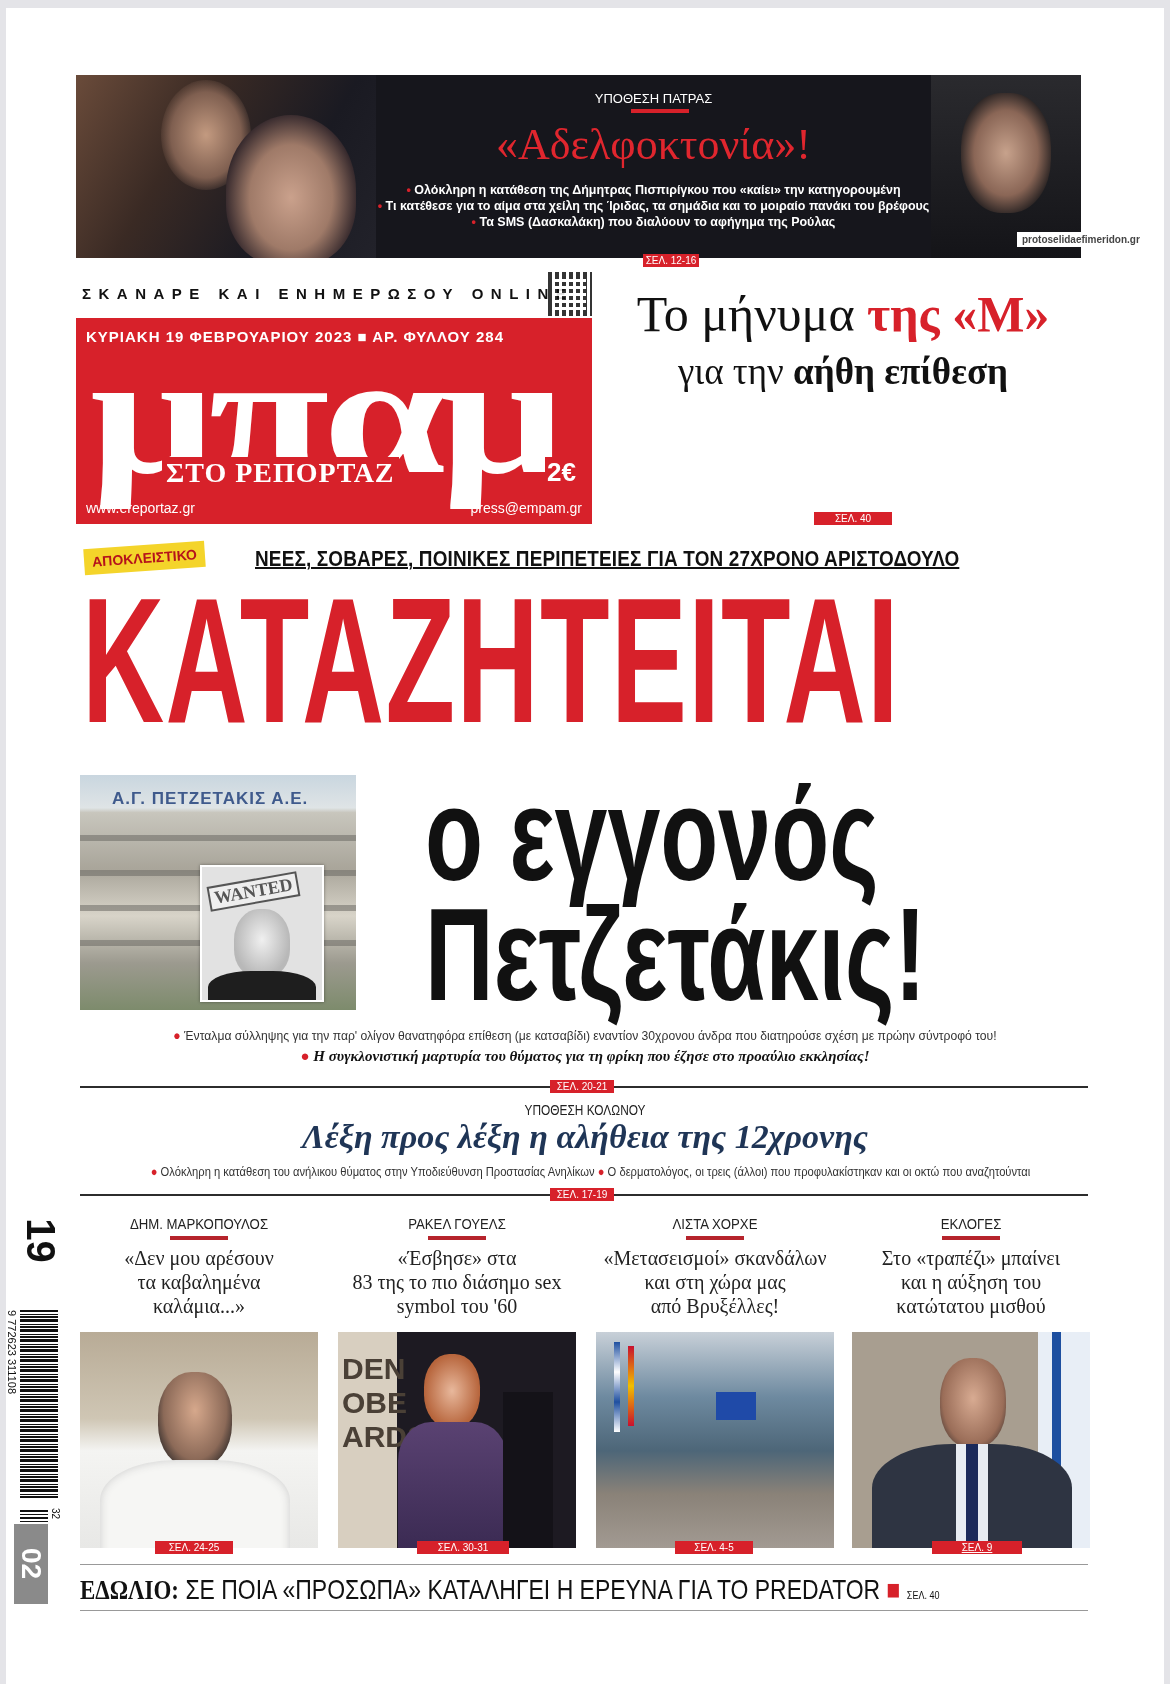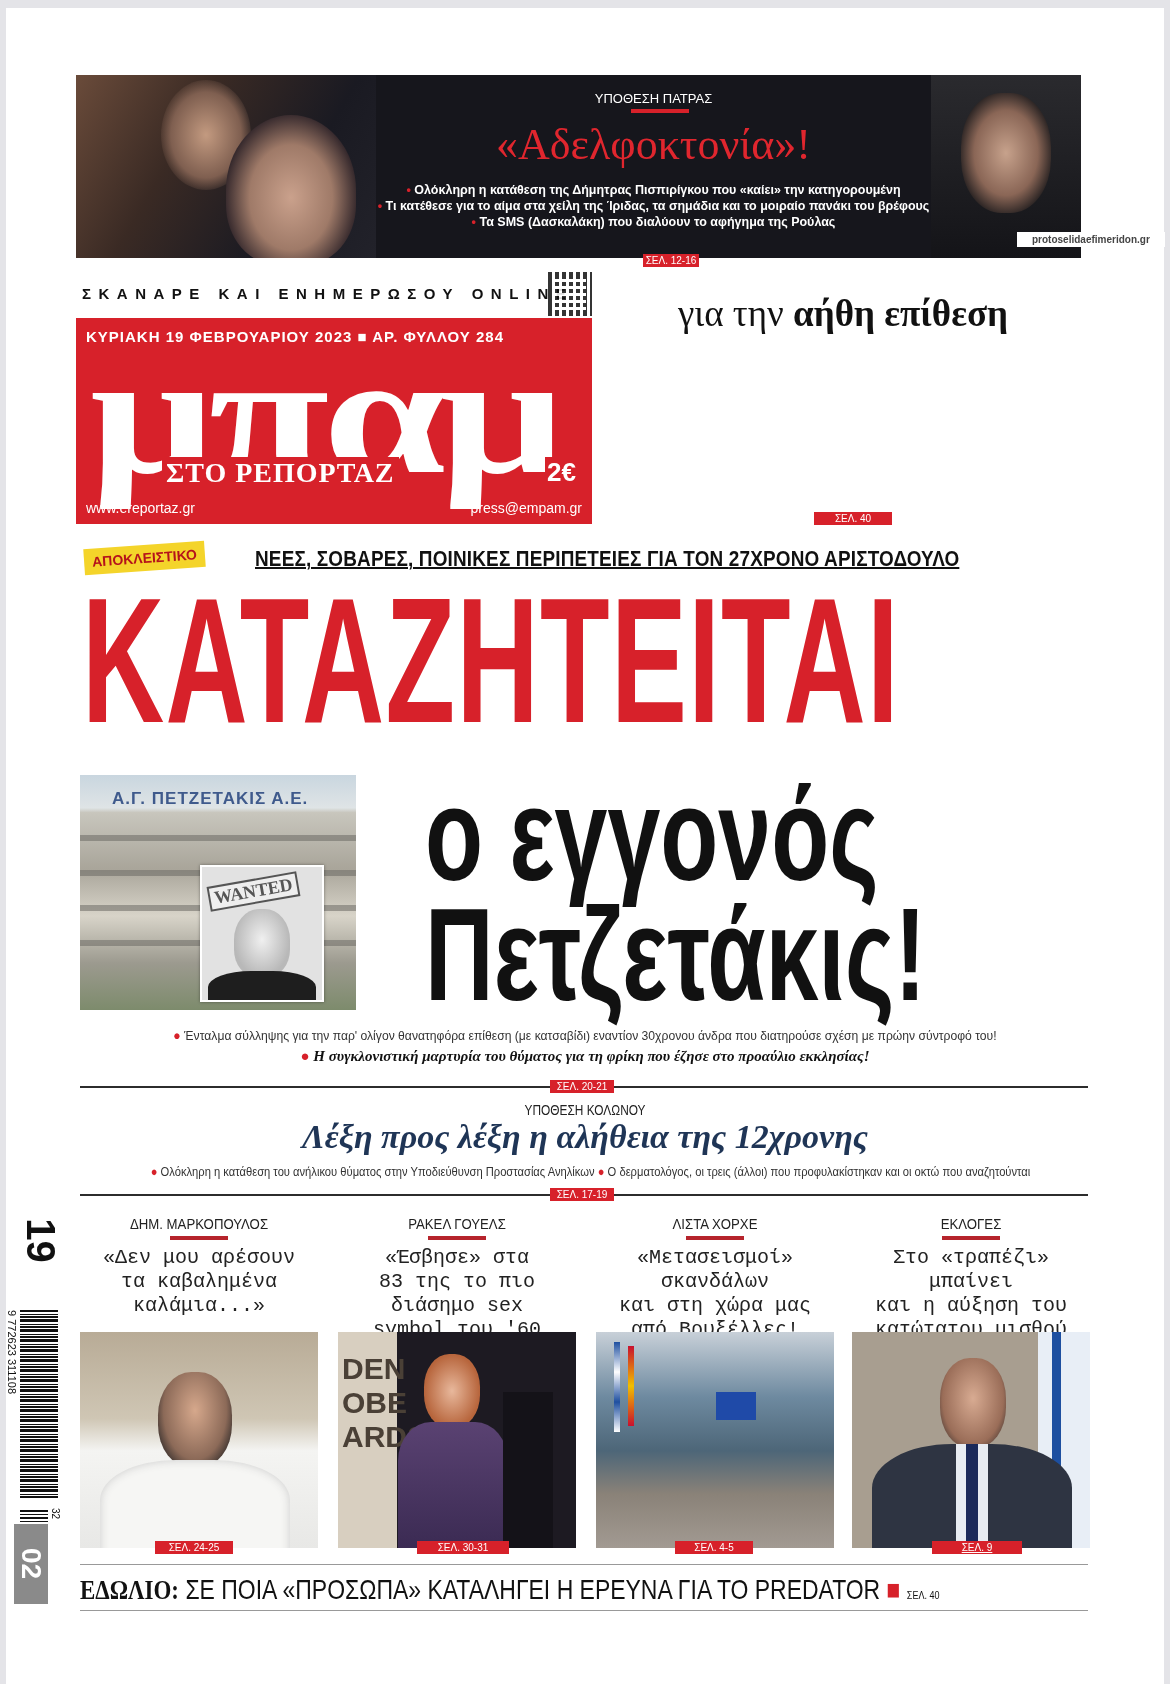--- a/index.html
+++ b/index.html
@@ -13,21 +13,21 @@
   .banner .ph1 { position:absolute; left:0; top:0; width:300px; height:183px; background:linear-gradient(120deg,#6a4b3a 0%,#3a2a24 35%,#1a1a22 70%,#22222a 100%); }
   .banner .face1 { position:absolute; left:150px; top:40px; width:130px; height:150px; border-radius:50% 50% 40% 40%; background:radial-gradient(ellipse at 50% 55%, #caa18c 0%, #9f7a68 45%, #2a2026 75%); }
   .banner .face0 { position:absolute; left:85px; top:5px; width:90px; height:110px; border-radius:50%; background:radial-gradient(ellipse at 50% 50%, #c39a80 0%, #7f5f50 55%, transparent 75%); }
   .banner .ph2 { position:absolute; right:0; top:0; width:150px; height:183px; background:linear-gradient(180deg,#2a2a2e,#141418); }
   .banner .face2 { position:absolute; right:30px; top:18px; width:90px; height:120px; border-radius:45%; background:radial-gradient(ellipse at 50% 50%, #c7a28c 0%, #8a6656 50%, #1c1a1c 78%); }
   .banner .kicker { position:absolute; left:300px; width:555px; top:16px; text-align:center; color:#fff; font-size:13px; font-family:"Liberation Sans Narrow","Liberation Sans", sans-serif; }
   .banner .kline { position:absolute; left:555px; top:34px; width:58px; height:4px; background:#d7212a; }
   .banner .title { position:absolute; left:300px; width:555px; top:44px; text-align:center; color:#e0262e; font-family:"Liberation Serif", serif; font-size:44px; }
   .banner .bul { position:absolute; left:300px; width:555px; top:107px; text-align:center; color:#fff; font-family:"Liberation Sans", sans-serif; font-size:12.5px; line-height:16px; font-weight:bold; }
   .dot { color:#d7212a; }
-  .wm { position:absolute; left:1017px; top:232px; background:#fff; color:#444; font-size:10px; font-weight:bold; padding:2px 15px; }
+  .wm { position:absolute; left:1017px; top:232px; background:#fff; color:#444; font-size:10px; font-weight:bold; padding:2px 5px; }
   
   .scan { left:82px; top:285px; font-size:15px; letter-spacing:7.5px; font-weight:bold; color:#111; }
   .qr { left:548px; top:272px; width:44px; height:44px; background:
       repeating-linear-gradient(90deg,#111 0 4px,#fff 4px 7px),
       #111; opacity:.85; }
   .qr::after { content:""; position:absolute; left:6px; top:6px; width:32px; height:32px; background:repeating-linear-gradient(0deg,#fff 0 3px,transparent 3px 7px); }
   
   .mast { left:76px; top:318px; width:516px; height:206px; background:#d7212a; overflow:hidden; }
   .mast .date { position:absolute; left:10px; top:10px; color:#fff; font-weight:bold; font-size:15px; letter-spacing:1px; }
   .mast .logo { position:absolute; left:14px; top:10px; color:#fff; font-family:"Liberation Serif", serif; font-weight:bold; font-size:220px; line-height:220px; letter-spacing:-6px; transform:scaleY(.78); transform-origin:0 0; }
@@ -56,21 +56,21 @@
   .sechl { left:425px; top:775px; width:665px; color:#111; font-family:"Liberation Sans", sans-serif; font-weight:bold; font-size:132px; line-height:120px; white-space:nowrap; transform:scaleX(.72); transform-origin:0 0; }
   .bul1 { left:80px; top:1028px; width:1010px; text-align:center; font-family:"Liberation Sans", sans-serif; font-size:13.5px; color:#333; transform:scaleX(.9); transform-origin:50% 0; white-space:nowrap; }
   .bul2 { left:80px; top:1048px; width:1010px; text-align:center; font-family:"Liberation Serif", serif; font-weight:bold; font-style:italic; font-size:15px; color:#111; }
   .rule { position:absolute; height:2px; background:#2c2c2c; }
   .kol-k { left:80px; top:1102px; width:1010px; text-align:center; font-size:14px; color:#222; transform:scaleX(.85); transform-origin:50% 0; }
   .kol-t { left:80px; top:1118px; width:1010px; text-align:center; font-family:"Liberation Serif", serif; font-weight:bold; font-style:italic; font-size:34px; color:#1f3556; }
   .kol-b { left:80px; top:1164px; width:1010px; text-align:center; font-size:13px; color:#333; transform:scaleX(.86); transform-origin:50% 0; white-space:nowrap; }
   .col { position:absolute; top:1215px; width:238px; text-align:center; }
   .col .k { font-size:15px; color:#222; transform:scaleX(.88); }
   .col .u { width:58px; height:4px; background:#b6242c; margin:4px auto 6px; }
-  .col .t { font-family:Liberation Mono, monospace; font-size:20px; line-height:24px; color:#222; }
+  .col .t { font-family:Liberation Serif, serif; font-size:20px; line-height:24px; color:#222; }
   .photo { position:absolute; top:1332px; width:238px; height:216px; overflow:hidden; }
   .ph-a { background:linear-gradient(180deg,#b8ab96 0%,#cfc6b4 40%,#f4f4f2 55%,#e8e8e6 100%); }
   .ph-b { background:linear-gradient(90deg,#d8cfc0 0 25%,#1d1a22 25% 100%); }
   .ph-c { background:linear-gradient(180deg,#c8d0d8 0%,#6e8aa0 30%,#4d6678 55%,#8a8278 75%,#a29a92 100%); }
   .ph-d { background:linear-gradient(90deg,#a89e90 0 78%,#e8eef6 78% 84%,#1d4fa0 84% 88%,#e8eef6 88% 100%); }
   .fig { position:absolute; }
   .edolio { left:80px; top:1574px; width:1010px; white-space:nowrap; font-family:"Liberation Sans", sans-serif; font-size:28px; color:#111; transform:scaleX(.82); transform-origin:0 0; }
   .edolio .b { font-family:"Liberation Serif", serif; }
   
   .spine-num { left:18px; top:1218px; font-weight:bold; font-size:40px; color:#111; transform:rotate(90deg); transform-origin:50% 50%; }
@@ -111,20 +111,21 @@
 <div class="abs mast">
   <div class="logo">μπαμ</div>
   <div class="date">ΚΥΡΙΑΚΗ 19 ΦΕΒΡΟΥΑΡΙΟΥ 2023 ■ ΑΡ. ΦΥΛΛΟΥ 284</div>
   <div class="sub">ΣΤΟ ΡΕΠΟΡΤΑΖ</div>
   <div class="price">2€</div>
   <div class="web">www.ereportaz.gr</div>
   <div class="mail">press@empam.gr</div>
 </div>
 
 <div class="abs mstory">
+  <div class="l1"><span>Το μήνυμα </span><span class="red b">της «Μ»</span></div>
   <div class="l2"><span>για την </span><span class="b">αήθη επίθεση</span></div>
 </div>
 <div class="sel" style="left:814px; top:512px; width:78px;">ΣΕΛ. 40</div>
 
 <div class="abs excl">ΑΠΟΚΛΕΙΣΤΙΚΟ</div>
 <div class="abs subhead">ΝΕΕΣ, ΣΟΒΑΡΕΣ, ΠΟΙΝΙΚΕΣ ΠΕΡΙΠΕΤΕΙΕΣ ΓΙΑ ΤΟΝ 27ΧΡΟΝΟ ΑΡΙΣΤΟΔΟΥΛΟ</div>
 <div class="abs mainhl">ΚΑΤΑΖΗΤΕΙΤΑΙ</div>
 
 <div class="abs bphoto">
   <div class="sign">Α.Γ. ΠΕΤΖΕΤΑΚΙΣ Α.Ε.</div>

